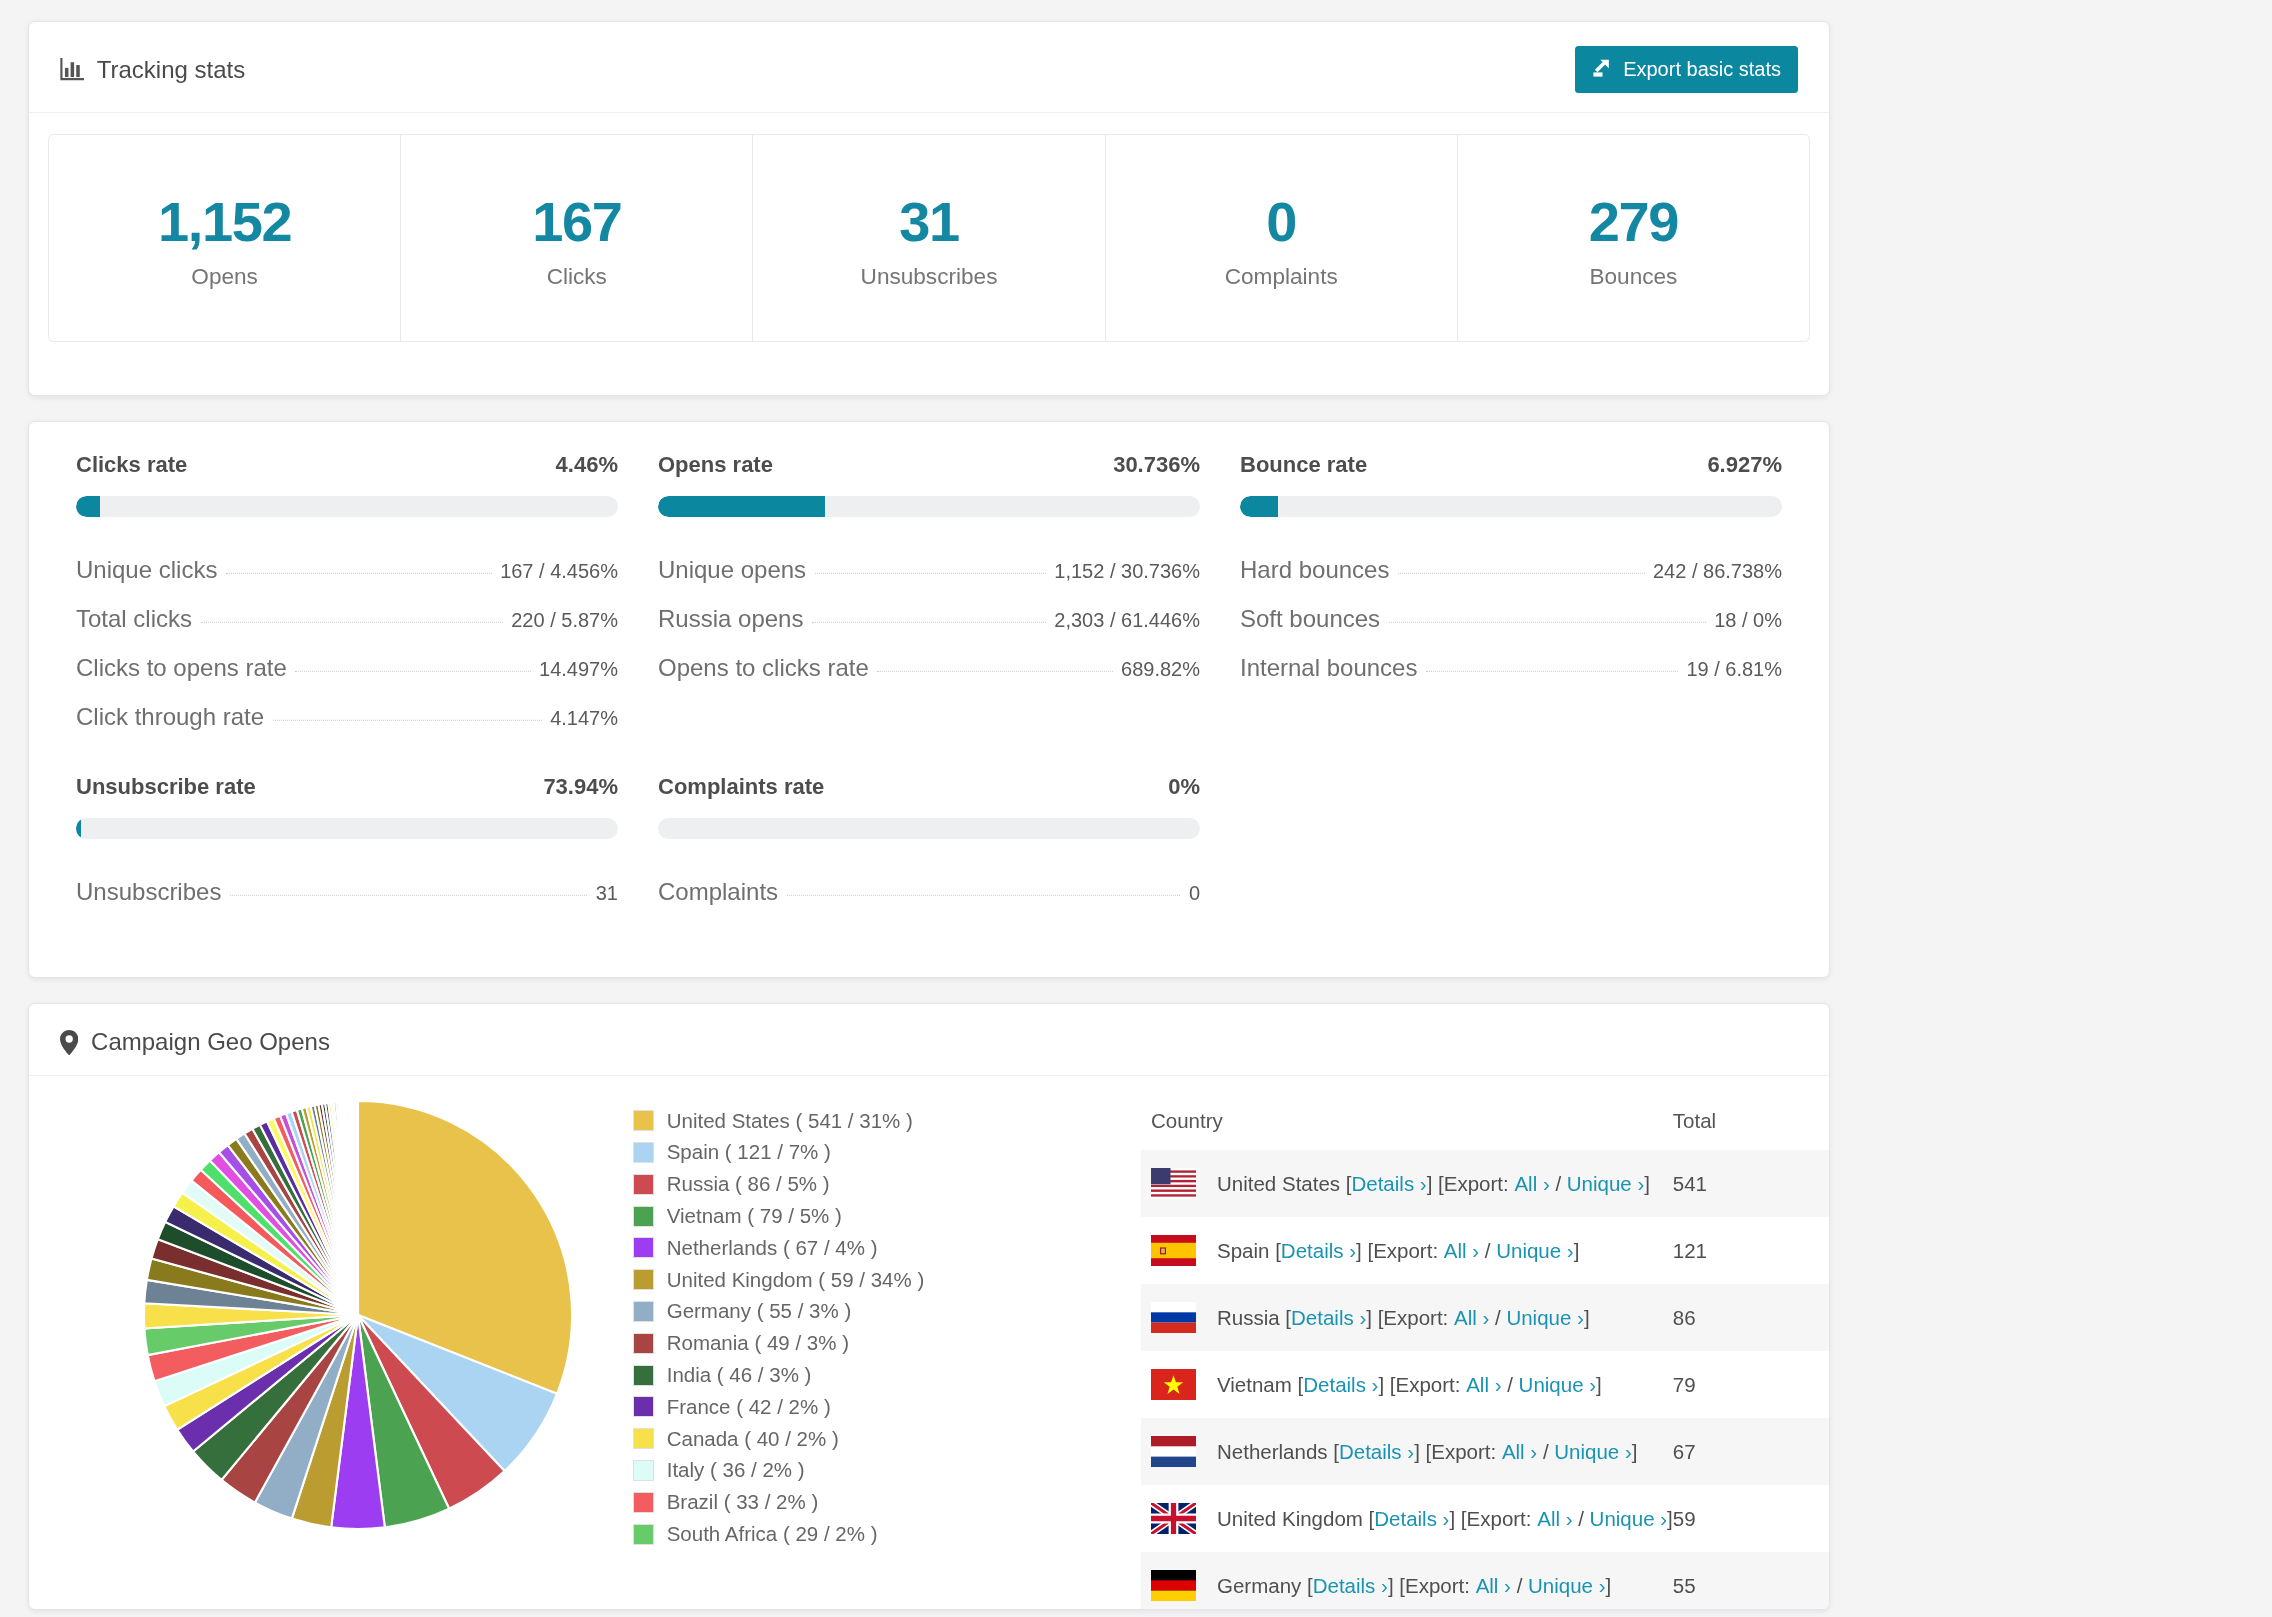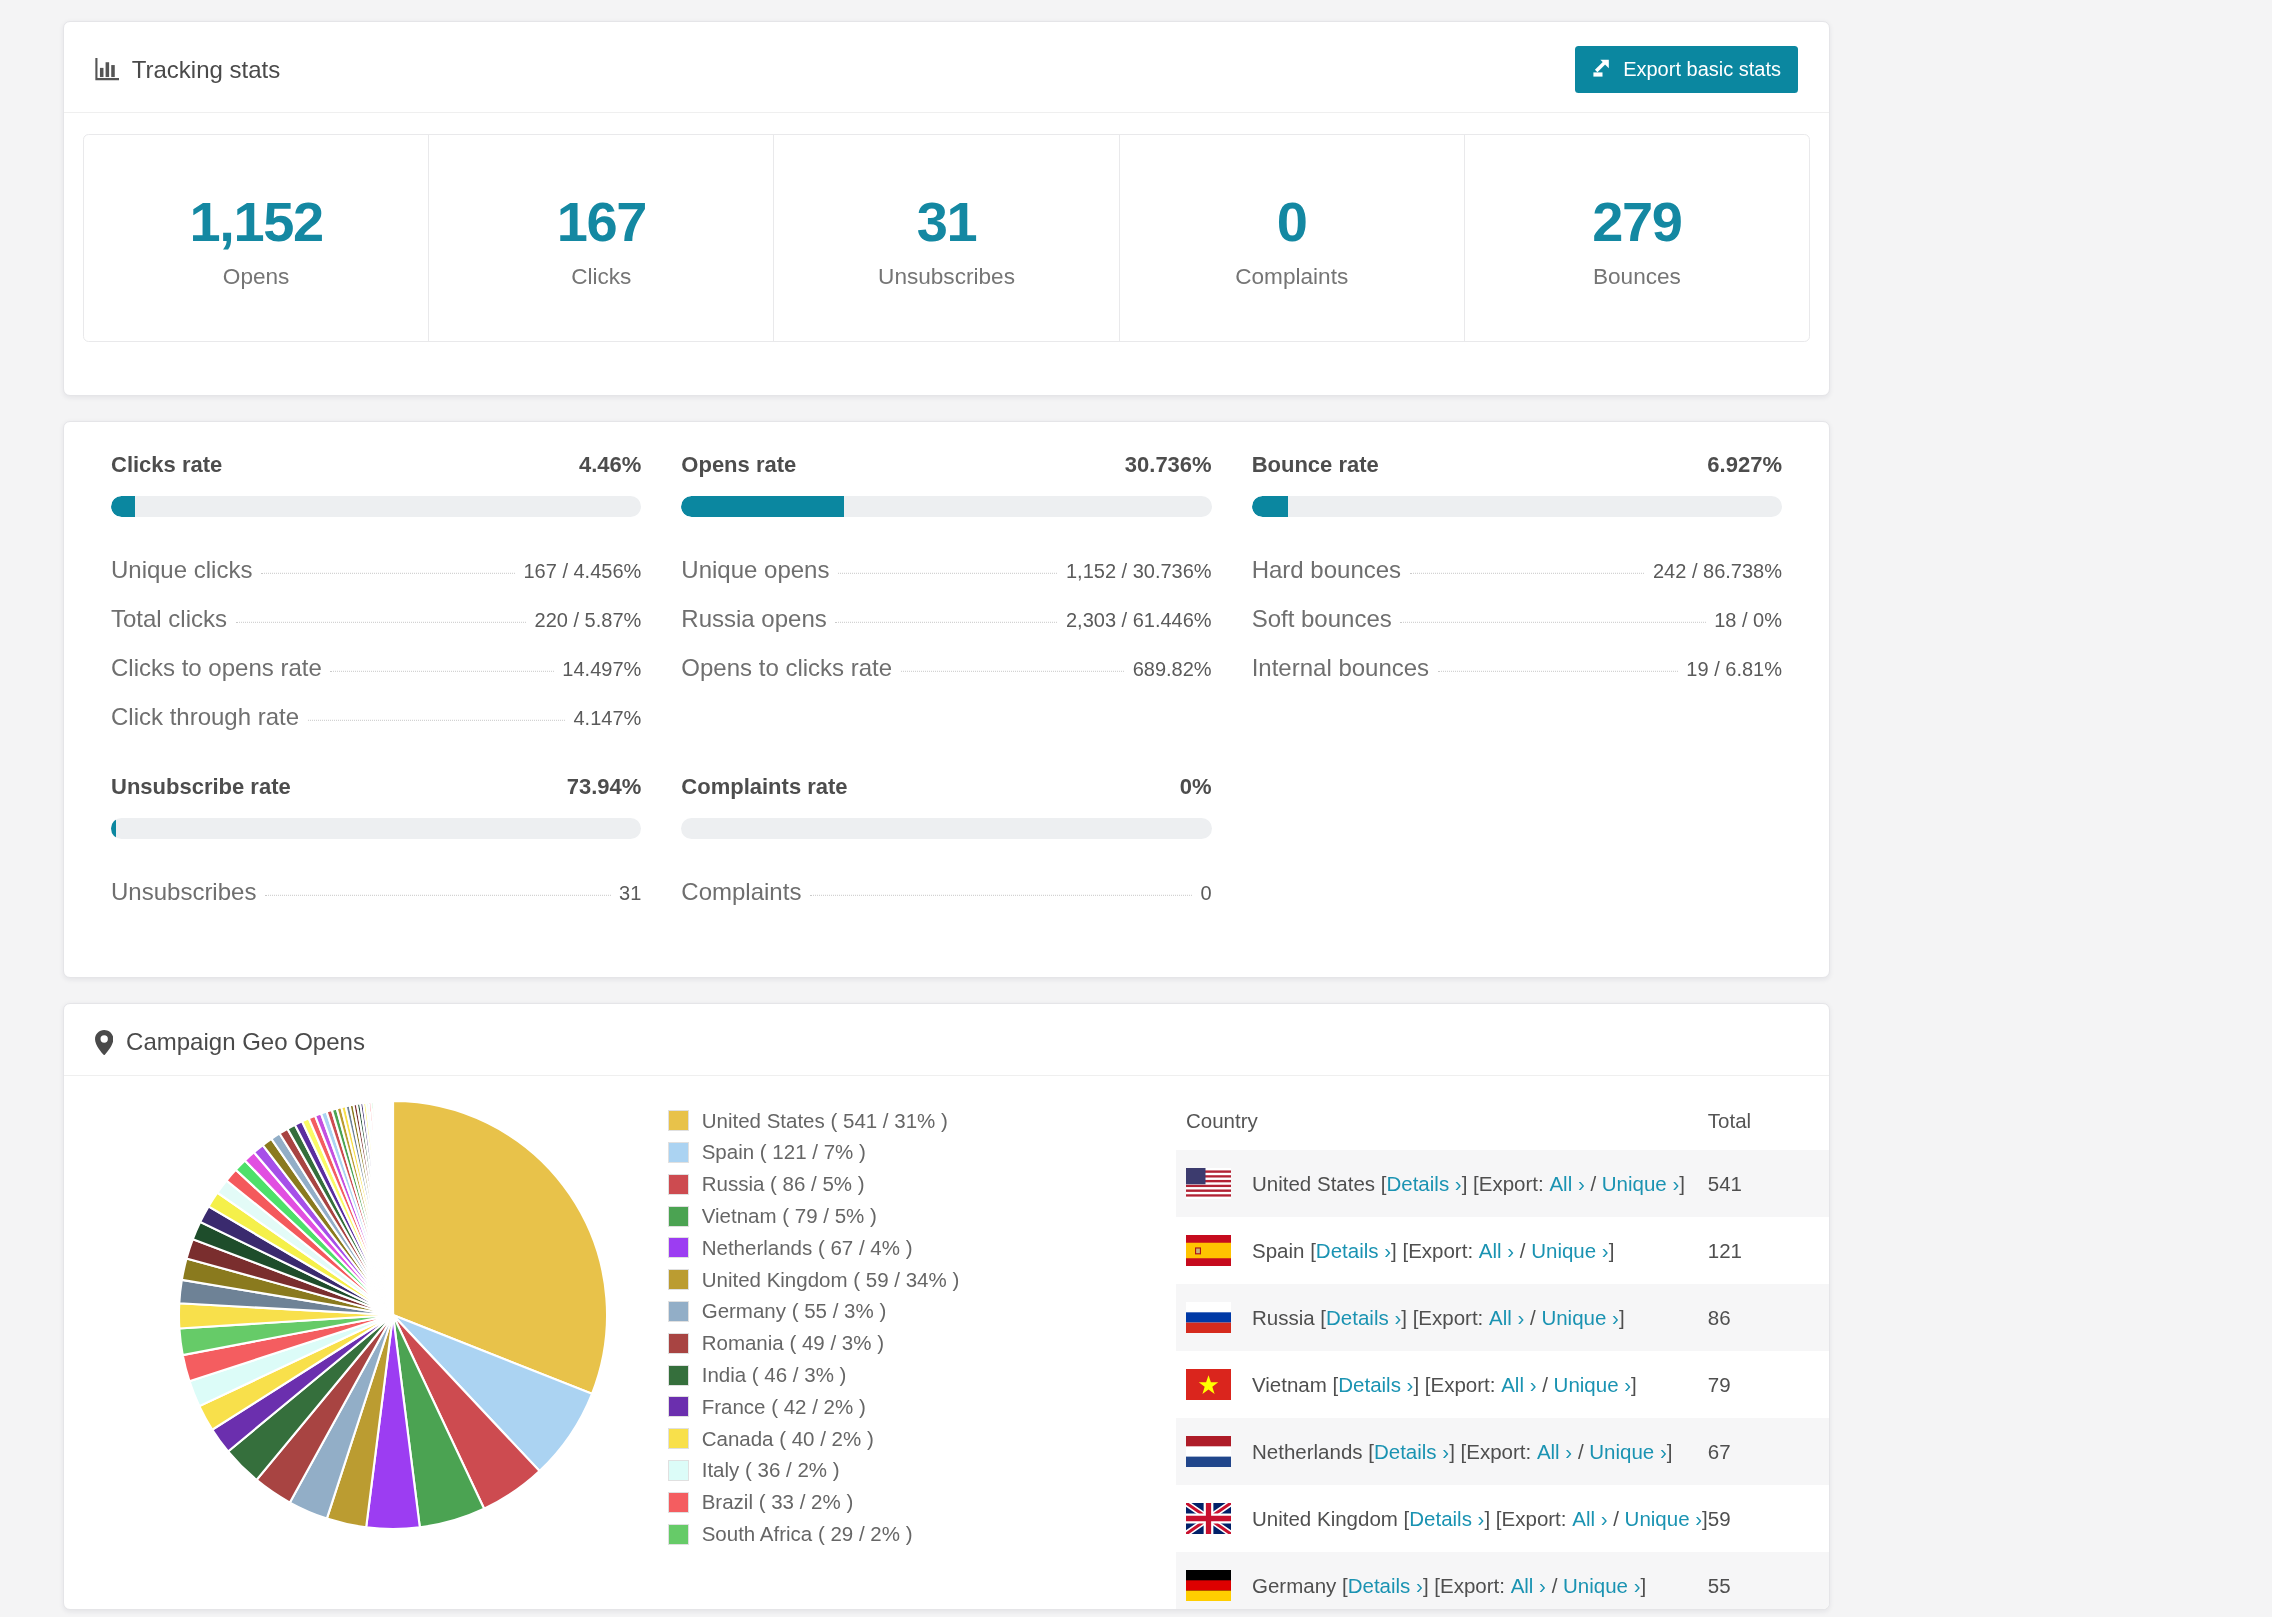--- a/index.html
+++ b/index.html
@@ -1,18 +1,18 @@
 <!DOCTYPE html>
 <html style="font-size:11.3px"><head>
 <meta charset="utf-8">
 <style>
   * { margin:0; padding:0; box-sizing:border-box; }
   html,body { background:#f4f4f5; }
   body { font-family:"Liberation Sans","DejaVu Sans",sans-serif; color:#4f4f4f; }
-  .viewport { width:1858px; height:1618px; background:#f4f4f5; overflow:hidden; position:relative;padding-left:35px; }
+  .viewport { width:1858px; height:1618px; background:#f4f4f5; overflow:hidden; position:relative; }
 
   .card { background:#fff; border:0.7px solid #e5e5e8; border-radius:7px; box-shadow:0 1.4px 5.6px rgba(30,30,60,.07); }
   #card-tracking { margin:21px 28px 25px; }
   #card-rates   { margin:0 28px 25px; padding:30px 19px 61px; }
   #card-geo     { margin:0 28px 0; height:607px; overflow:hidden; }
 
   .card-header { display:flex; align-items:center; justify-content:space-between; padding:24px 31px 18.4px; border-bottom:0.7px solid #efefef; }
   .card-title { font-size:24px; color:#4a4a4a; display:flex; align-items:center; gap:12.7px; }
   .card-title svg { display:block; }
 

